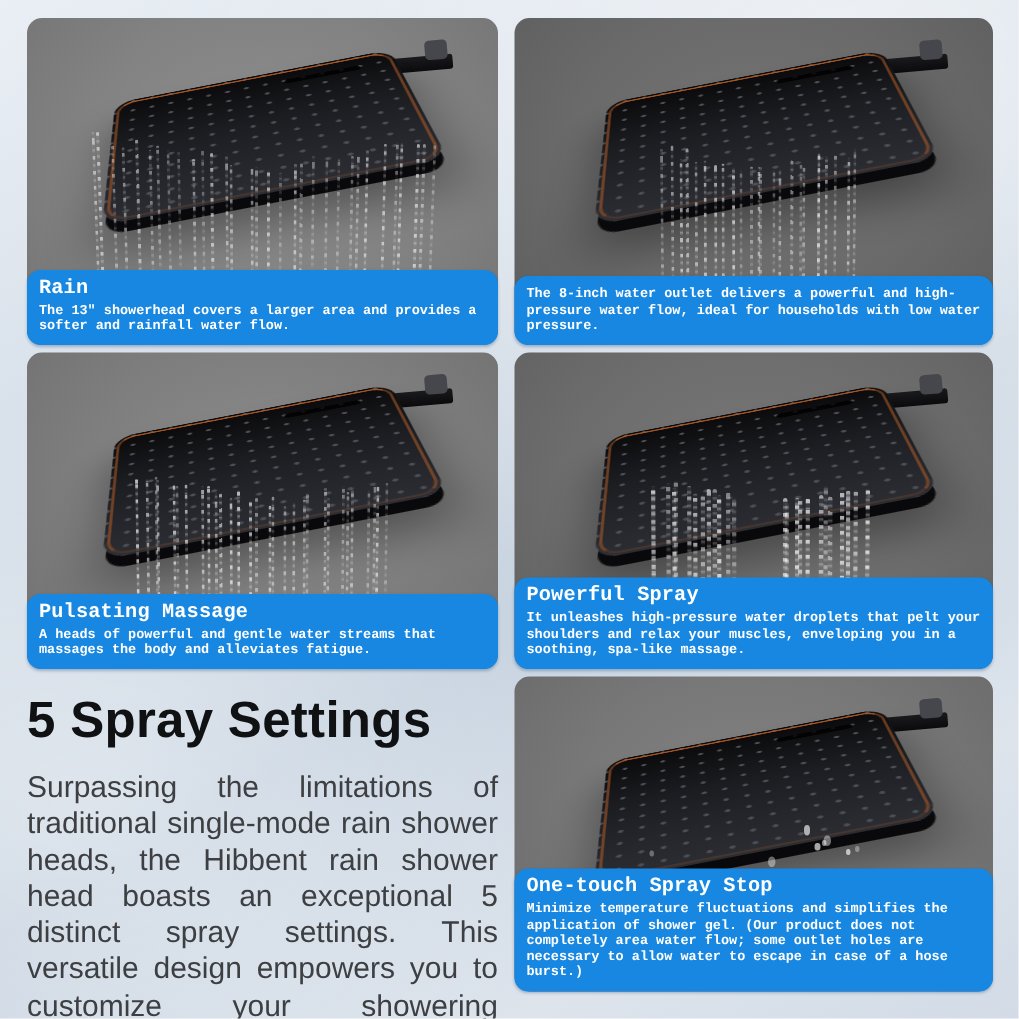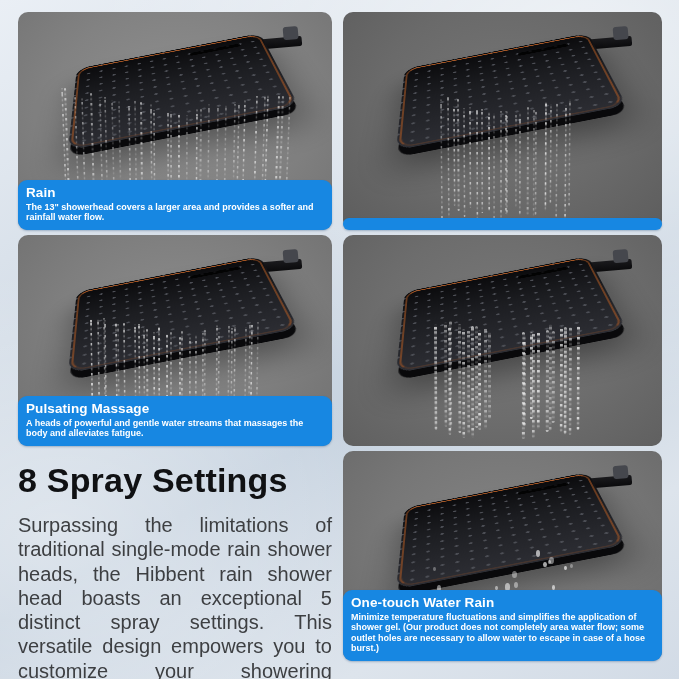--- a/index.html
+++ b/index.html
@@ -67,21 +67,21 @@
       rgba(255,255,255,.85) 0px, rgba(255,255,255,.85) 2px,
       rgba(255,255,255,.10) 3px, rgba(255,255,255,.10) 5px,
       rgba(255,255,255,.50) 6px, rgba(255,255,255,.06) 8px,
       rgba(255,255,255,.06) 10px);
   }
   .drop{position:absolute;background:rgba(255,255,255,.78);border-radius:50%}
   
   .label{
     position:absolute;left:0;right:0;bottom:0;z-index:5;
     border-radius:9px;padding:5px 8px 7px;box-sizing:border-box;
-    background:#1787e2;box-shadow:0 1px 2px rgba(15,60,110,.3);
+    background:#1787e2;box-shadow:0 1px 2px rgba(15,60,110,.3);font-family:Liberation Mono, monospace;
   }
   .label h3{margin:0;font-size:13.5px;font-weight:800;color:#fff;letter-spacing:.1px}
   .label p{margin:2px 0 0;font-size:9px;line-height:1.18;font-weight:700;color:#fff}
   
   .info{position:relative;padding-top:4px}
   .info h1{margin:6px 0 0;font-size:34px;font-weight:800;color:#101113;letter-spacing:.2px}
   .info p{margin:13px 0 0;font-size:20px;line-height:1.215;color:#3d3f42;text-align:justify}
 </style>
 </head>
 <body>
@@ -162,20 +162,21 @@
           <i class="stream" style="left: 60.2198%; top: 99.1826px; height: 104.146px; width: 2.1px; opacity: 0.49; transform: rotate(0.25deg); background-position-y: 1px;"></i>
           <i class="stream" style="left: 63.2538%; top: 90.2866px; height: 106.11px; width: 2.1px; opacity: 0.44; transform: rotate(0.32deg); background-position-y: 1px;"></i>
           <i class="stream" style="left: 63.2632%; top: 91.4618px; height: 107.658px; width: 2.1px; opacity: 0.63; transform: rotate(0.32deg); background-position-y: 9px;"></i>
           <i class="stream" style="left: 65.0029%; top: 91.5756px; height: 99.0854px; width: 2.1px; opacity: 0.57; transform: rotate(0.36deg); background-position-y: 6px;"></i>
           <i class="stream" style="left: 66.8261%; top: 91.1405px; height: 114.222px; width: 2.1px; opacity: 0.5; transform: rotate(0.4deg); background-position-y: 1px;"></i>
           <i class="stream" style="left: 69.5389%; top: 93.2414px; height: 116.083px; width: 2.1px; opacity: 0.66; transform: rotate(0.47deg); background-position-y: 9px;"></i>
           <i class="stream" style="left: 70.7038%; top: 87.3667px; height: 107.497px; width: 2.1px; opacity: 0.48; transform: rotate(0.5deg); background-position-y: 4px;"></i>
         </div>
     </div>
     <div class="label" style="background: rgb(23, 135, 226);">
+      <p>The 8-inch water outlet delivers a powerful and high-pressure water flow, ideal for households with low water pressure.</p>
     </div>
   </section>
 
   <section class="panel">
     <div class="photo g2">
       <div class="arm">
           <i class="nub"></i>
         </div>
       <div class="head"></div>
       <div class="water">
@@ -245,24 +246,28 @@
           <i class="stream" style="left: 63.59%; top: 94.6404px; height: 101.854px; width: 2.6px; opacity: 0.65; transform: rotate(0.16deg); background-position-y: 0px;"></i>
           <i class="stream" style="left: 64.6895%; top: 89.3993px; height: 107.35px; width: 2.6px; opacity: 0.47; transform: rotate(0.18deg); background-position-y: 3px;"></i>
           <i class="stream" style="left: 65.5131%; top: 96.4709px; height: 91.9059px; width: 2.6px; opacity: 0.54; transform: rotate(0.19deg); background-position-y: 0px;"></i>
           <i class="stream" style="left: 68.1279%; top: 91.8813px; height: 104.837px; width: 2.6px; opacity: 0.78; transform: rotate(0.22deg); background-position-y: 7px;"></i>
           <i class="stream" style="left: 69.3318%; top: 91.718px; height: 107.796px; width: 2.6px; opacity: 0.62; transform: rotate(0.23deg); background-position-y: 8px;"></i>
           <i class="stream" style="left: 69.3784%; top: 91.9521px; height: 106.625px; width: 2.6px; opacity: 0.55; transform: rotate(0.23deg); background-position-y: 4px;"></i>
           <i class="stream" style="left: 70.909%; top: 92.329px; height: 108.103px; width: 2.6px; opacity: 0.64; transform: rotate(0.25deg); background-position-y: 1px;"></i>
           <i class="stream" style="left: 73.2546%; top: 91.3411px; height: 104.348px; width: 2.6px; opacity: 0.85; transform: rotate(0.28deg); background-position-y: 1px;"></i>
         </div>
     </div>
+    <div class="label" style="background: rgb(23, 135, 226);">
+      <h3>Powerful Spray</h3>
+      <p>It unleashes high-pressure water droplets that pelt your shoulders and relax your muscles, enveloping you in a soothing, spa-like massage.</p>
+    </div>
   </section>
 
   <section class="info">
-    <h1>8 Spray Settings</h1>
+    <h1>5 Spray Settings</h1>
     <p>Surpassing the limitations of traditional single-mode rain shower heads, the Hibbent rain shower head boasts an exceptional 5 distinct spray settings. This versatile design empowers you to customize your showering experience, allowing you to indulge in luxurious and personalized showering.</p>
   </section>
 
   <section class="panel">
     <div class="photo g4">
       <div class="arm">
           <i class="nub"></i>
         </div>
       <div class="head"></div>
       <div class="water">
@@ -278,18 +283,18 @@
           <i class="drop" style="left: 38.0595%; top: 139.389px; width: 3.27756px; height: 4.91634px; opacity: 0.68;"></i>
           <i class="drop" style="left: 47.699%; top: 134.943px; width: 2.54404px; height: 3.81606px; opacity: 0.62;"></i>
           <i class="drop" style="left: 64.6172%; top: 106.292px; width: 4.56087px; height: 6.84131px; opacity: 0.55;"></i>
           <i class="drop" style="left: 62.7175%; top: 110.931px; width: 3.6457px; height: 5.46855px; opacity: 0.82;"></i>
           <i class="drop" style="left: 60.4739%; top: 99.4288px; width: 4.36231px; height: 6.54346px; opacity: 0.81;"></i>
           <i class="drop" style="left: 52.9955%; top: 119.536px; width: 4.68582px; height: 7.02873px; opacity: 0.5;"></i>
           <i class="drop" style="left: 53.5321%; top: 130.901px; width: 4.20055px; height: 6.30083px; opacity: 0.54;"></i>
         </div>
     </div>
     <div class="label" style="background: rgb(23, 135, 226);">
-      <h3>One-touch Water Rain</h3>
+      <h3>One-touch Spray Stop</h3>
       <p>Minimize temperature fluctuations and simplifies the application of shower gel. (Our product does not completely area water flow; some outlet holes are necessary to allow water to escape in case of a hose burst.)</p>
     </div>
   </section>
 
 </div>
 
 </body></html>

